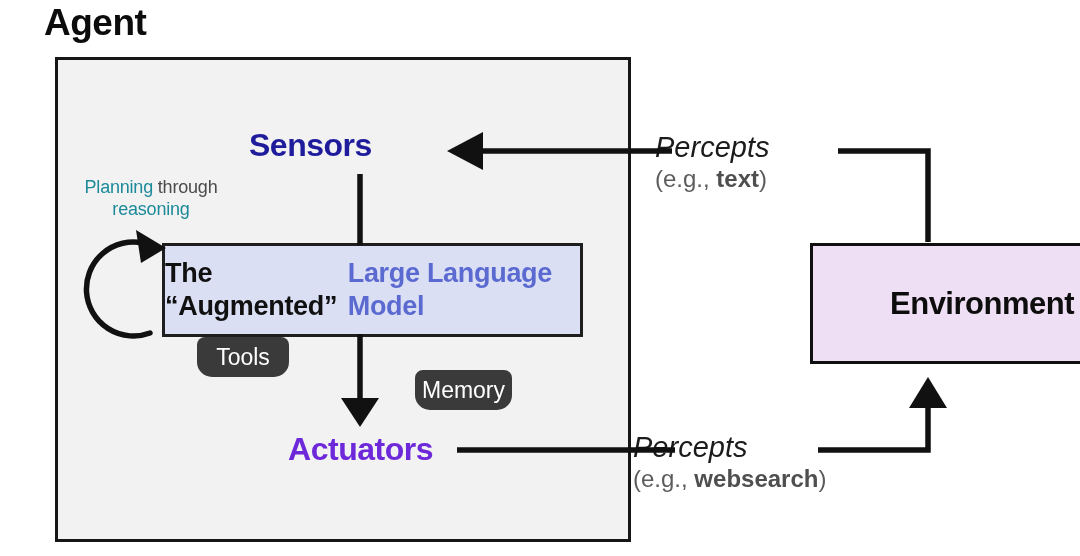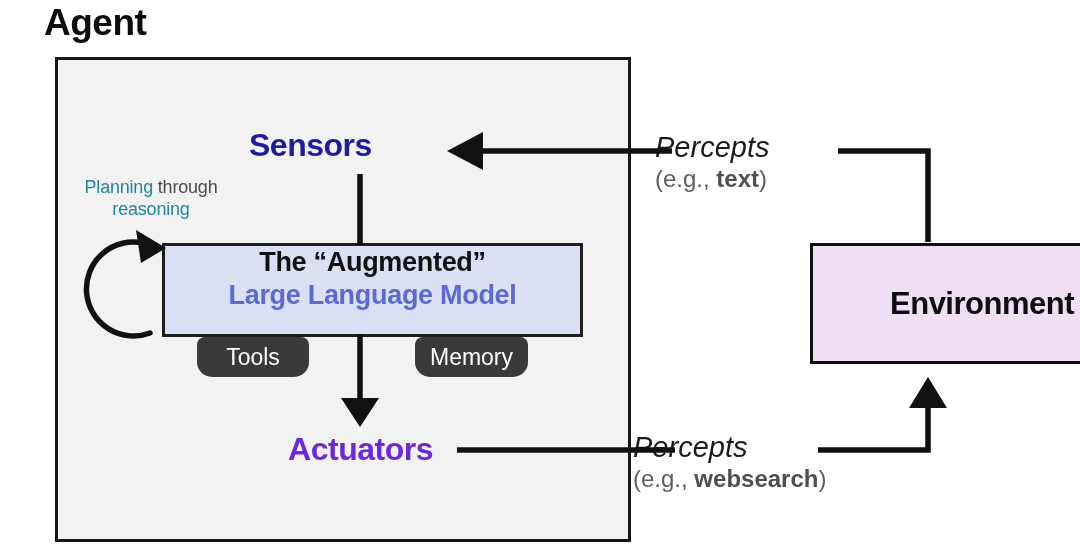--- a/index.html
+++ b/index.html
@@ -20,32 +20,32 @@
     font-size:32px;font-weight:700;color:#1f1c9c;letter-spacing:-0.5px;
   }
   #planning-label{
     left:56px;top:176px;width:190px;text-align:center;
     font-size:18px;font-weight:400;line-height:22px;letter-spacing:-0.2px;
   }
   .teal{color:#1d8a99;} .gray{color:#4b4b4b;}
   #llm-box{
     left:162px;top:243px;width:415px;height:88px;
     background:#dbdff4;border:3px solid #1e1e1e;
-    display:flex;flex-direction:column;align-items:center;
+    display:flex;justify-content:center;align-items:center;
   }
   #llm-line1{font-size:27px;font-weight:700;color:#101010;line-height:33px;letter-spacing:-0.3px;}
   #llm-line2{font-size:27px;font-weight:600;color:#5b6ad1;line-height:33px;letter-spacing:-0.3px;}
   .tab{
     top:337px;height:40px;background:#3a3a3a;color:#ffffff;
     border-radius:8px 8px 15px 15px;
     display:flex;align-items:center;justify-content:center;
     font-size:23px;font-weight:500;
   }
-  #tools-tab{left:197px;width:112px;}
-  #memory-tab{left:415px;width:113px;}
+  #tools-tab{left:197px;width:92px;}
+  #memory-tab{left:415px;width:97px;margin-top:33px;}
   #actuators-label{
     left:258px;top:431px;width:205px;text-align:center;
     font-size:32px;font-weight:700;color:#6d28d9;letter-spacing:-0.5px;
   }
   #environment-box{
     left:810px;top:243px;width:250px;height:115px;
     background:#efdff4;border:3px solid #101010;
     display:flex;align-items:center;justify-content:center;
     font-size:31px;font-weight:700;color:#0d0d0d;letter-spacing:-0.5px;padding-left:44px;
   }

